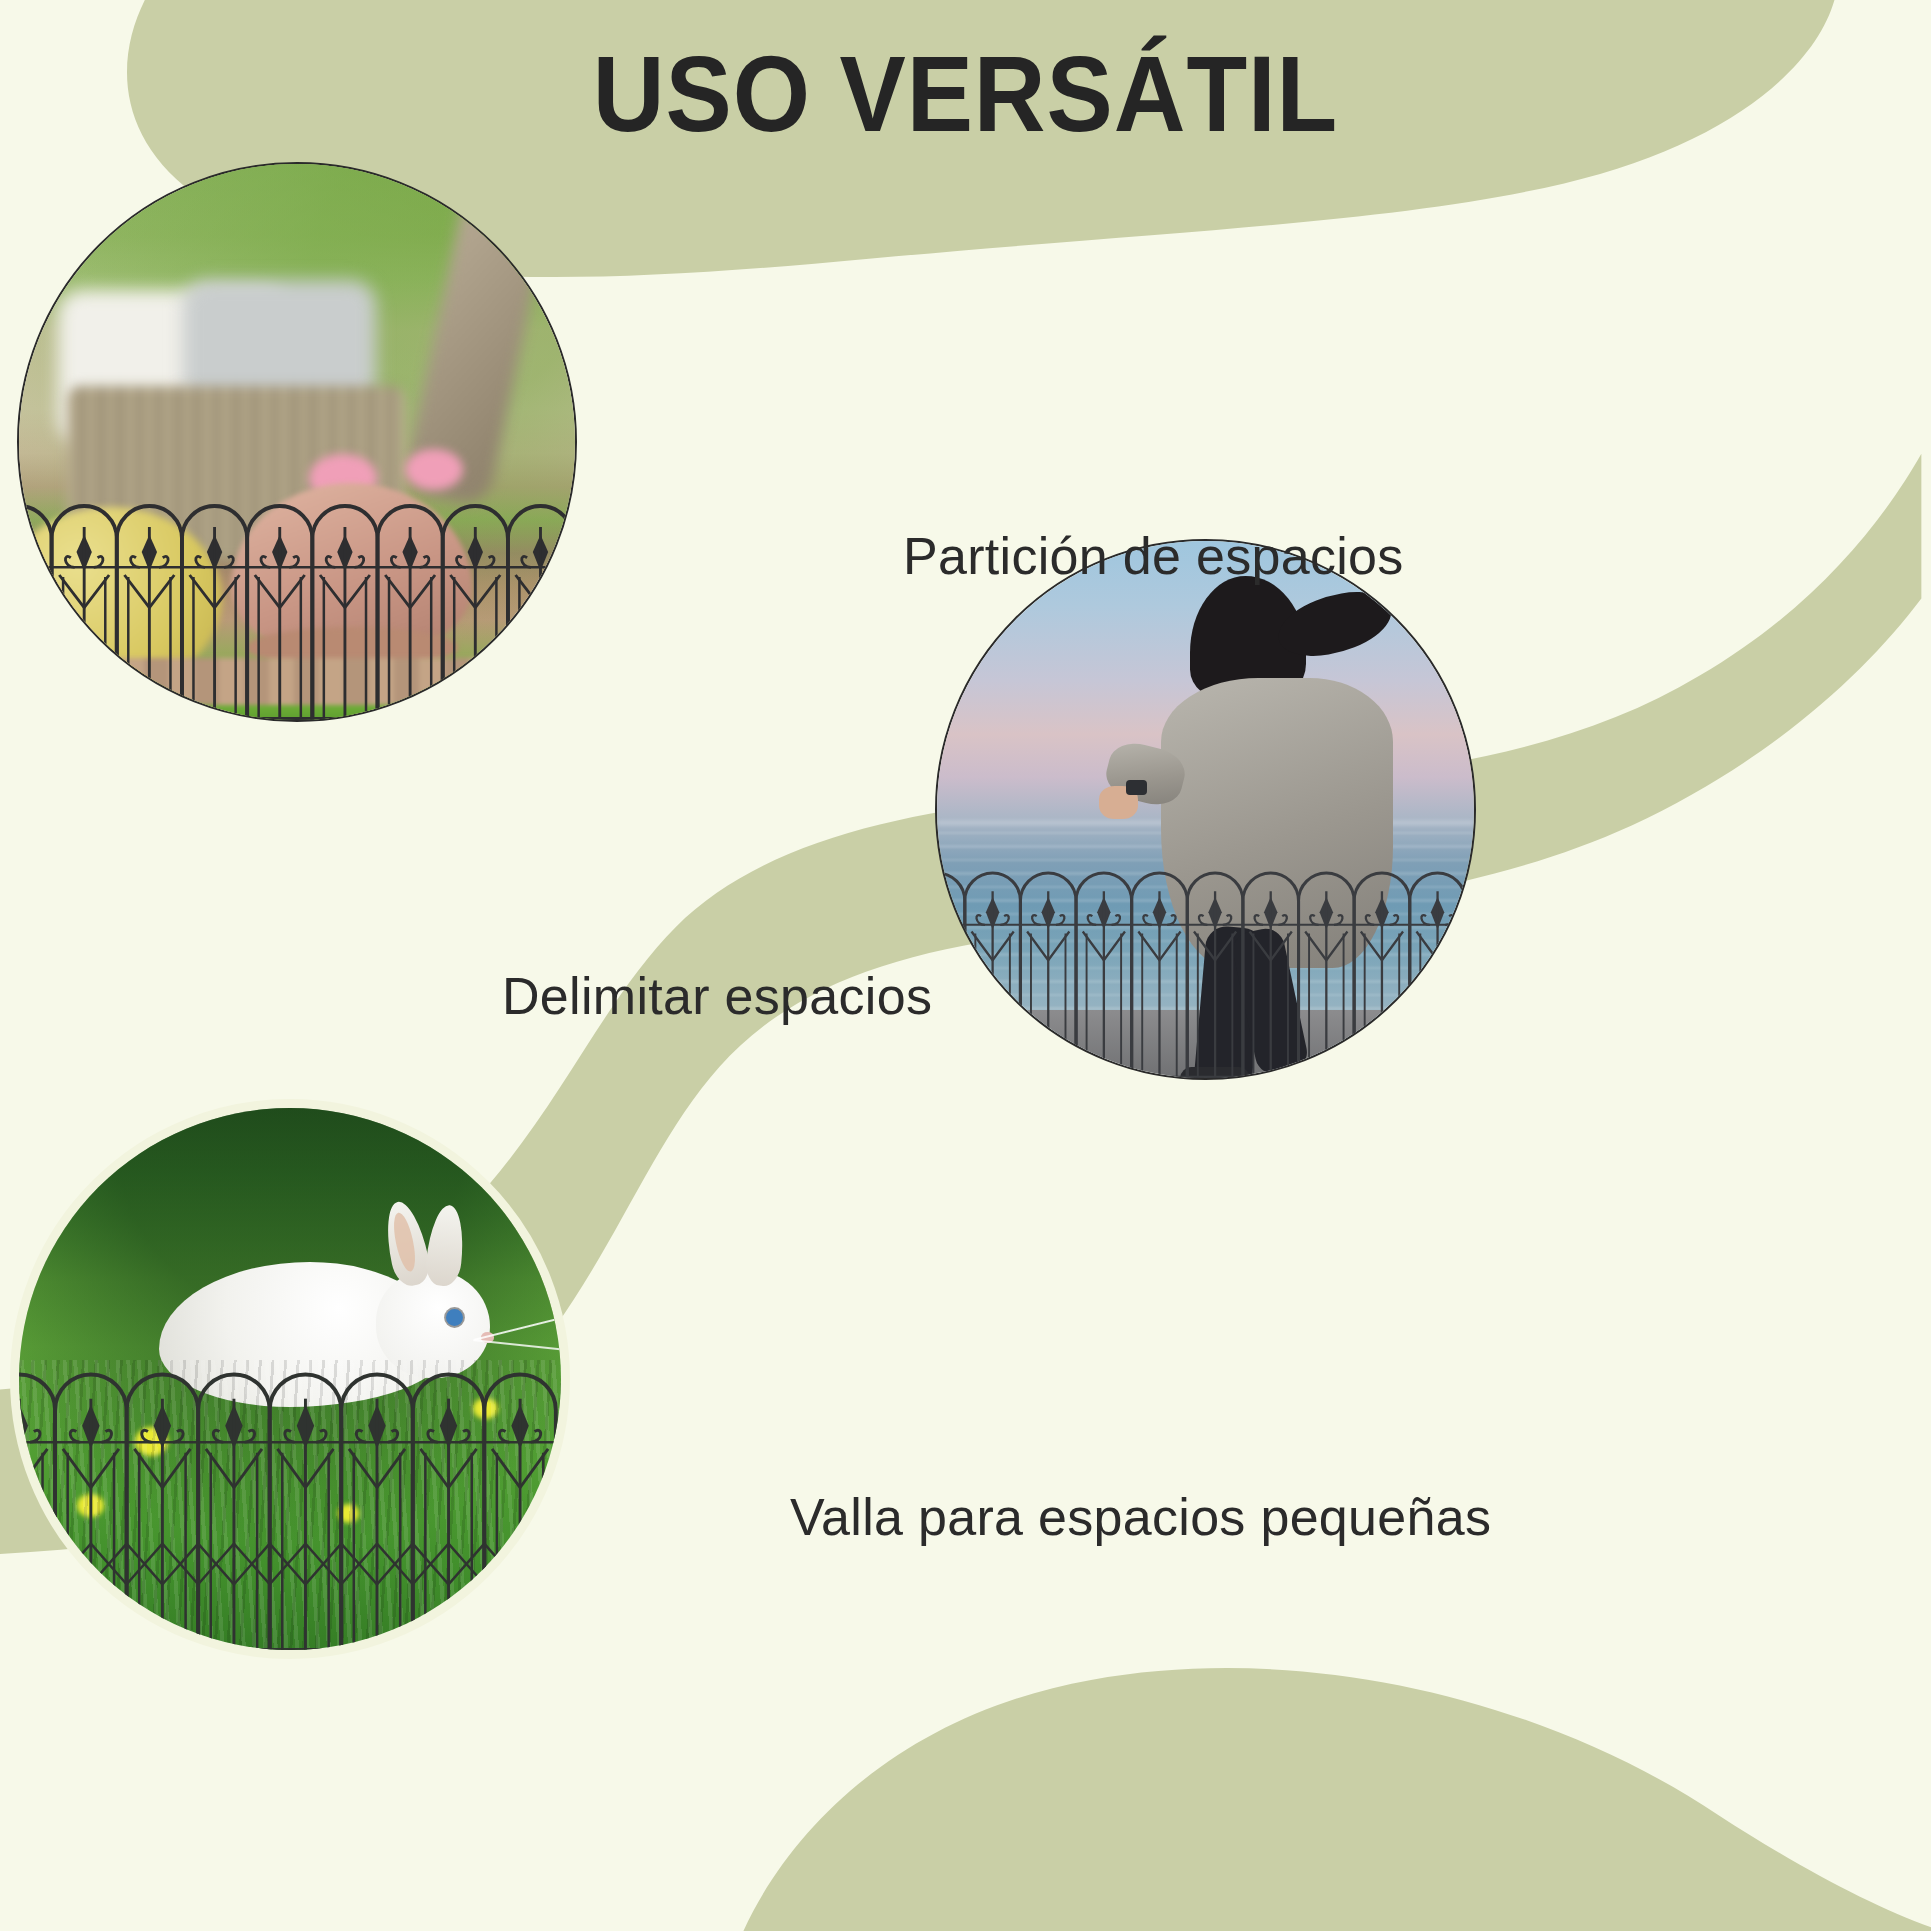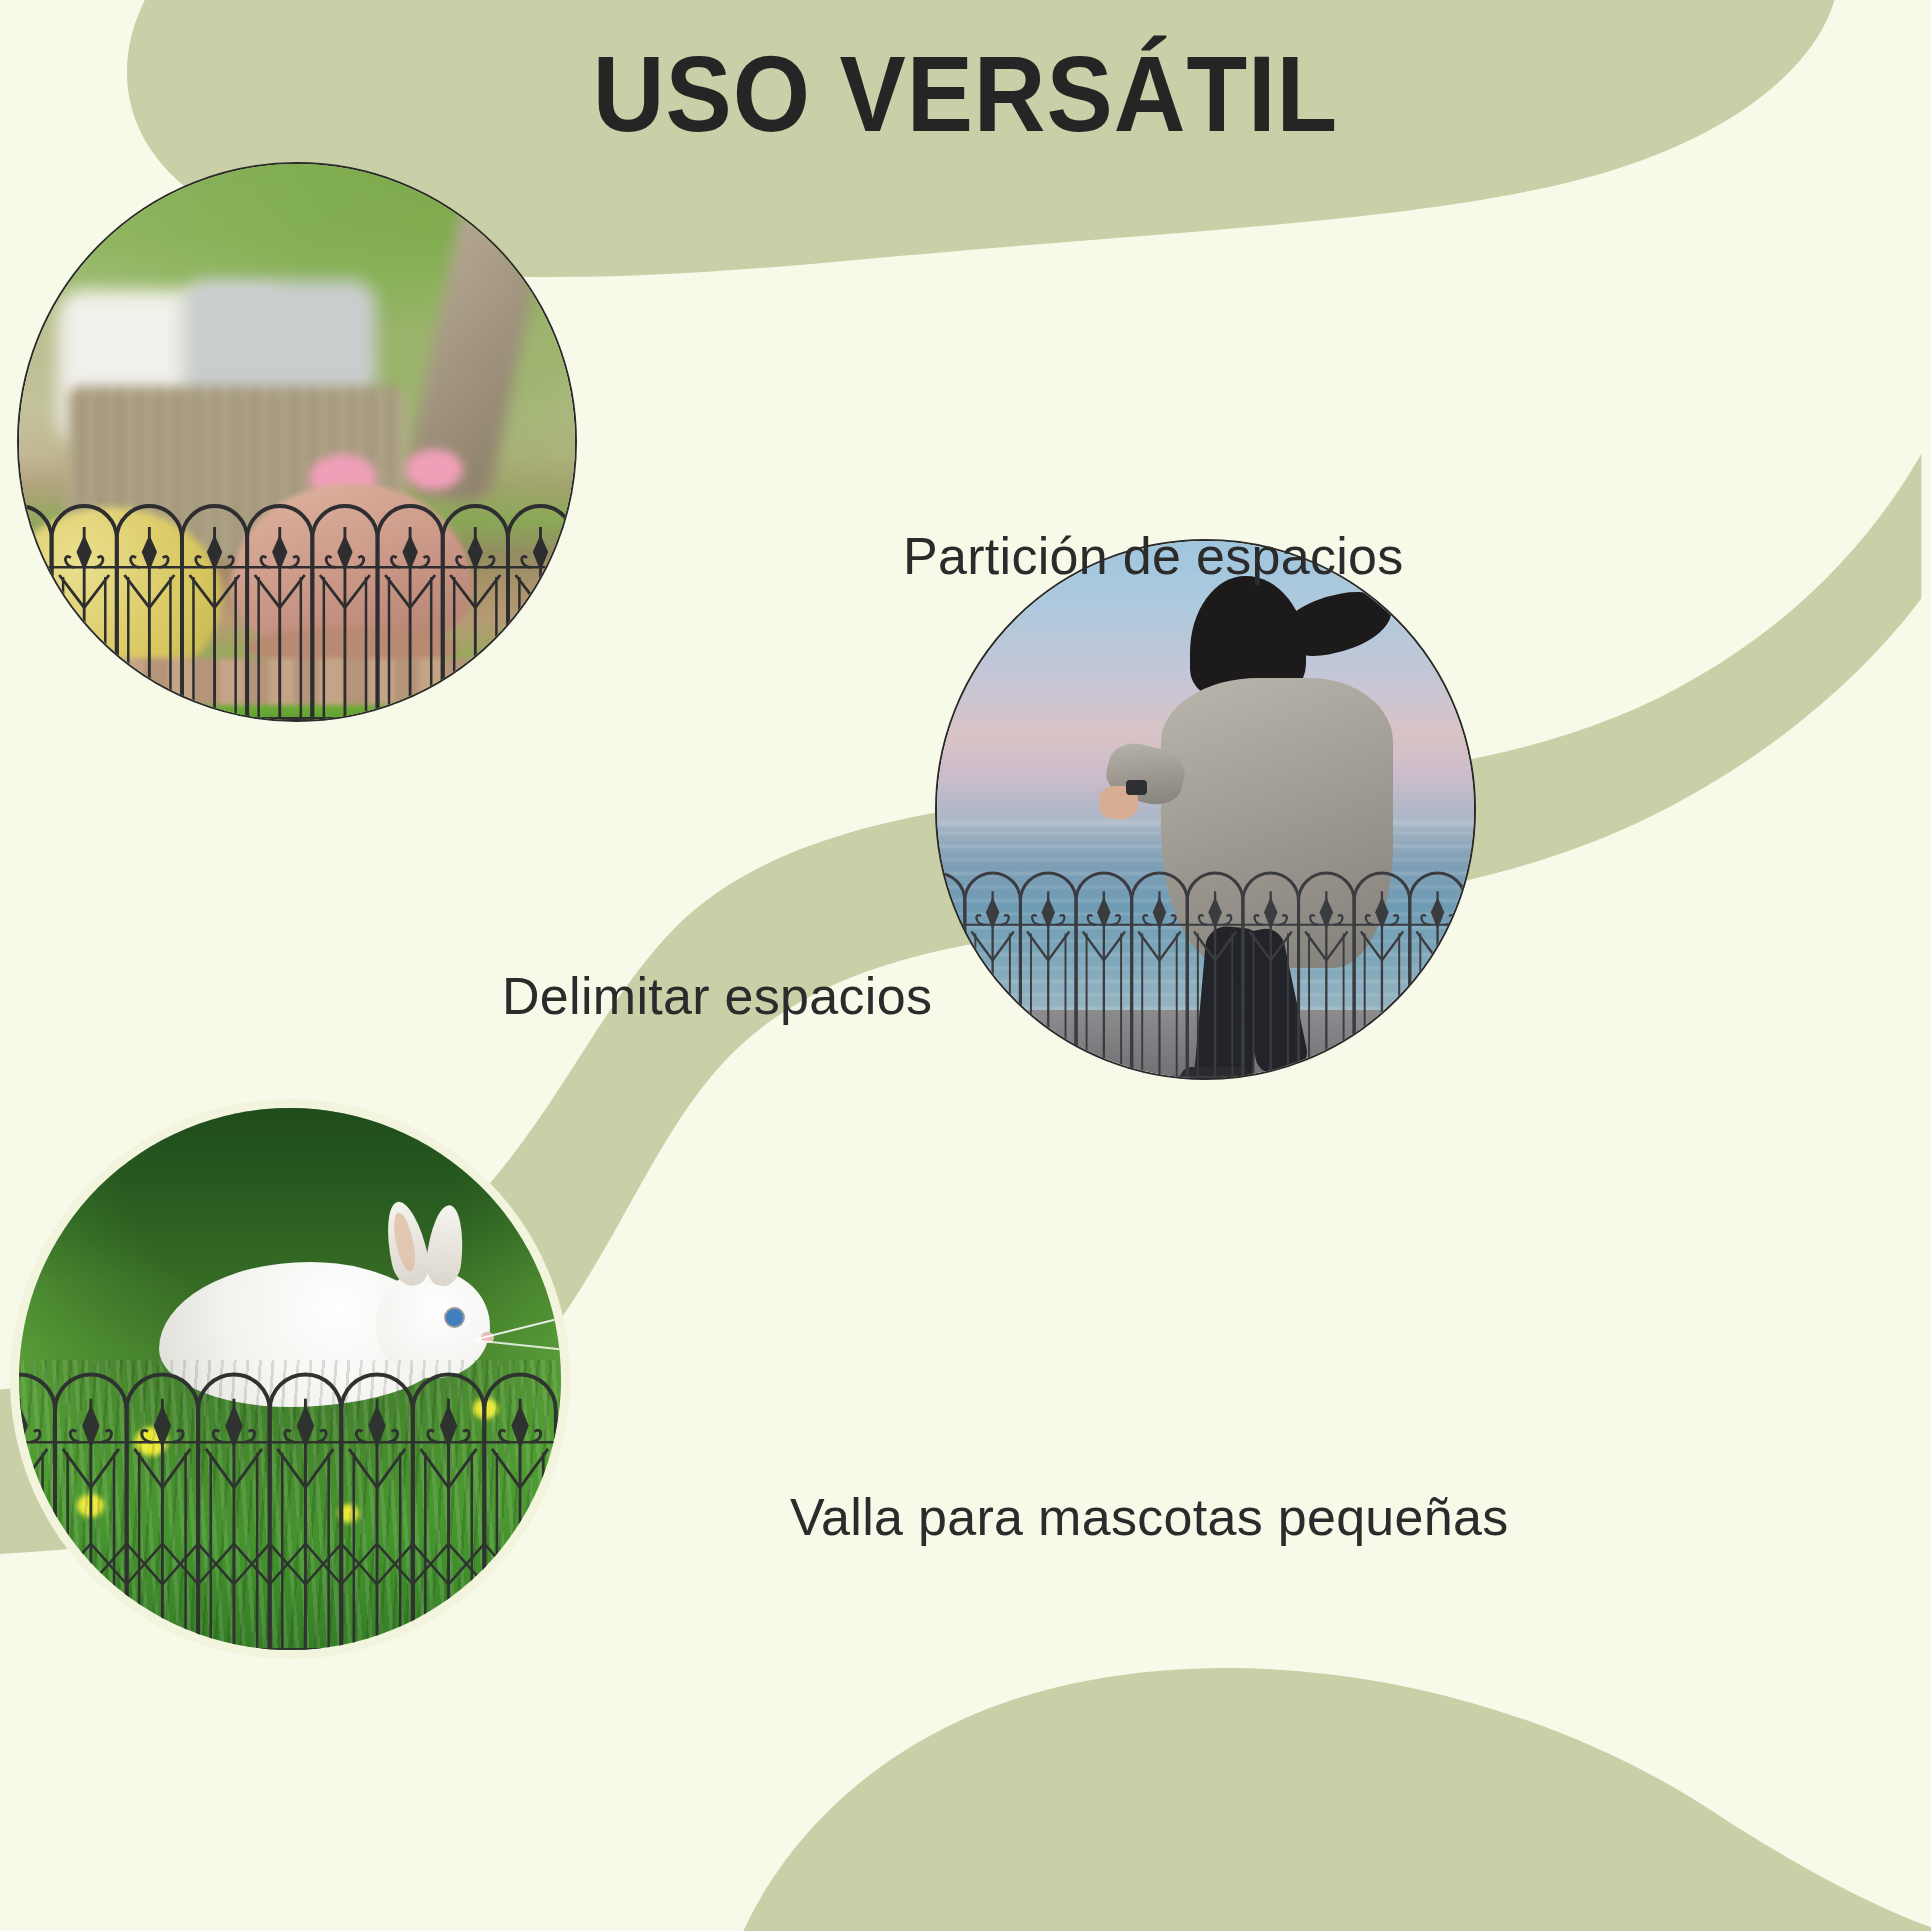--- a/index.html
+++ b/index.html
@@ -314,16 +314,16 @@
         <use href="#panelC" x="259" y="0"></use>
         <use href="#panelC" x="333" y="0"></use>
         <use href="#panelC" x="407" y="0"></use>
         <use href="#panelC" x="481" y="0"></use>
       </svg>
     </div>
   </div>
 
   <div class="caption" id="cap-2">Delimitar espacios</div>
   <div class="caption" id="cap-1">Partición de espacios</div>
-  <div class="caption" id="cap-3">Valla para mascotas pequeñas</div>
+  <div class="caption" id="cap-3">Valla para espacios pequeñas</div>
 
 </div>
 
 
 </body></html>

